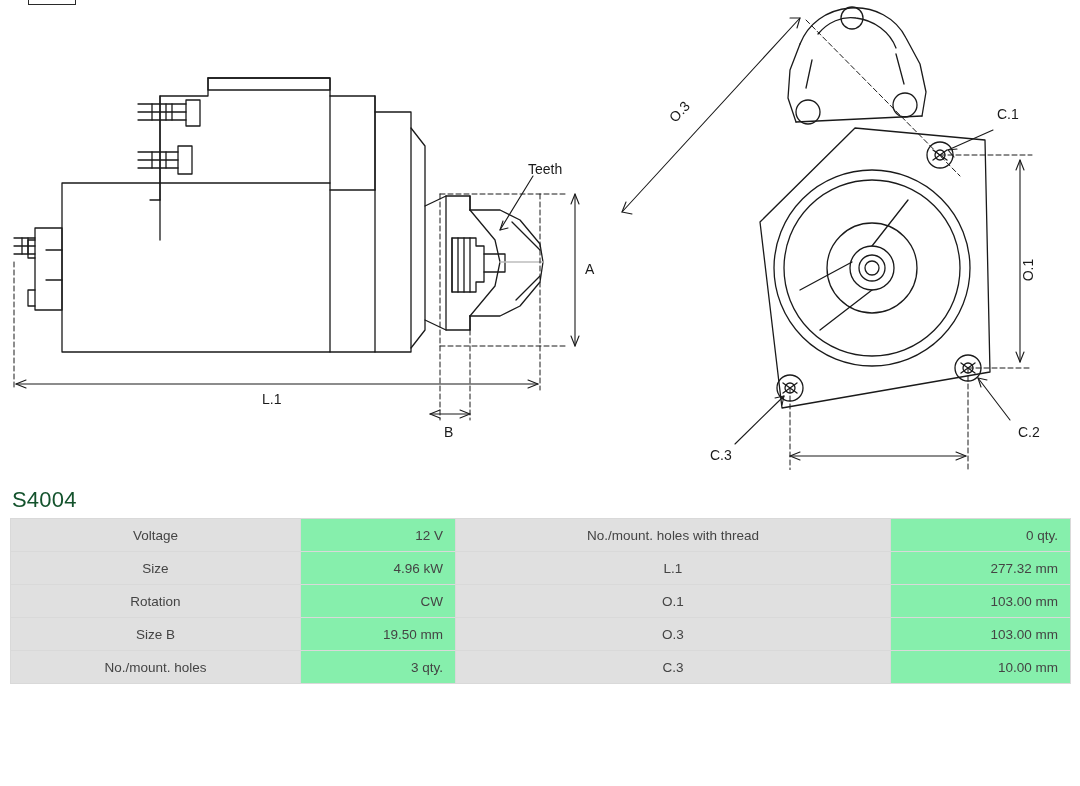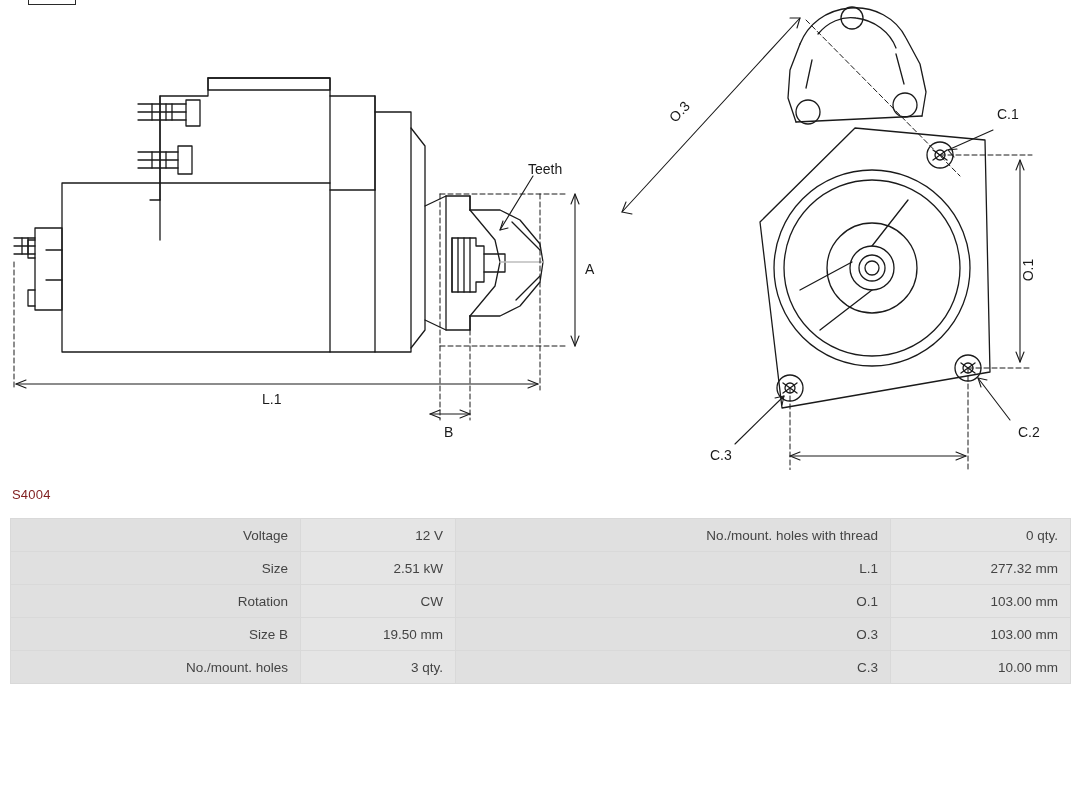--- a/index.html
+++ b/index.html
@@ -25,22 +25,22 @@
     width: 1080px;
     height: 470px;
   }
   .drawing-svg {
     display: block;
   }
   .part-number {
     position: absolute;
     left: 12px;
     top: 487px;
-    font-size: 13px;
-    color: #7f1d1d;
+    font-size: 22px;
+    color: #14532d;
     font-weight: normal;
     letter-spacing: 0.2px;
   }
   .spec-wrap {
     position: absolute;
     left: 10px;
     top: 518px;
     width: 1060px;
   }
   table.specs {
@@ -51,25 +51,25 @@
   table.specs td {
     border: 1px solid #d9d9d9;
     height: 32px;
     font-size: 13.5px;
     padding: 0 12px;
     vertical-align: middle;
     color: #444444;
   }
   td.lbl {
     background: #e0e0e0;
-    text-align: right;
+    text-align: center;
     color: #3b3b3b;
   }
   td.val {
-    background: #e5e5e5;
+    background: #86efac;
     text-align: right;
     color: #3b3b3b;
   }
   col.c1 { width: 290px; }
   col.c2 { width: 155px; }
   col.c3 { width: 435px; }
   col.c4 { width: 180px; }
   .top-crop {
     position: absolute;
     left: 28px;
@@ -263,21 +263,21 @@
       </colgroup>
       <tbody>
         <tr>
           <td class="lbl">Voltage</td>
           <td class="val">12 V</td>
           <td class="lbl">No./mount. holes with thread</td>
           <td class="val">0 qty.</td>
         </tr>
         <tr>
           <td class="lbl">Size</td>
-          <td class="val">2.51 kW</td>
+          <td class="val">4.96 kW</td>
           <td class="lbl">L.1</td>
           <td class="val">277.32 mm</td>
         </tr>
         <tr>
           <td class="lbl">Rotation</td>
           <td class="val">CW</td>
           <td class="lbl">O.1</td>
           <td class="val">103.00 mm</td>
         </tr>
         <tr>

